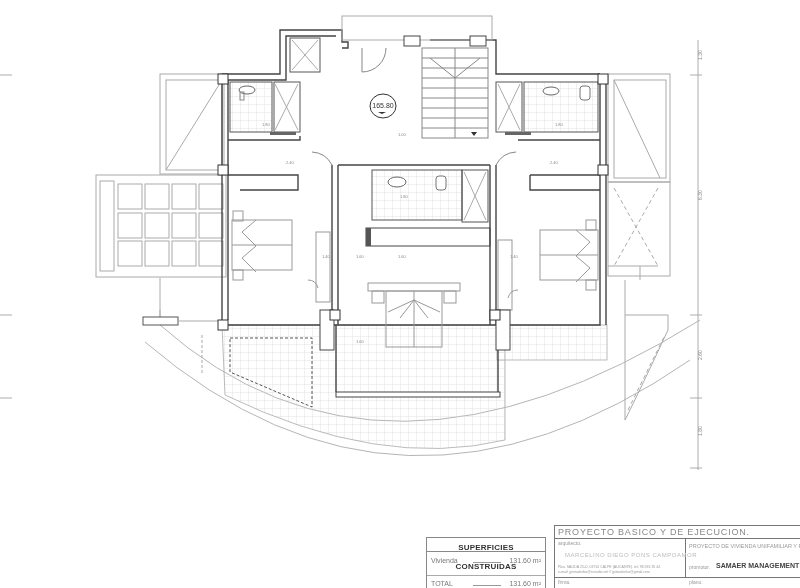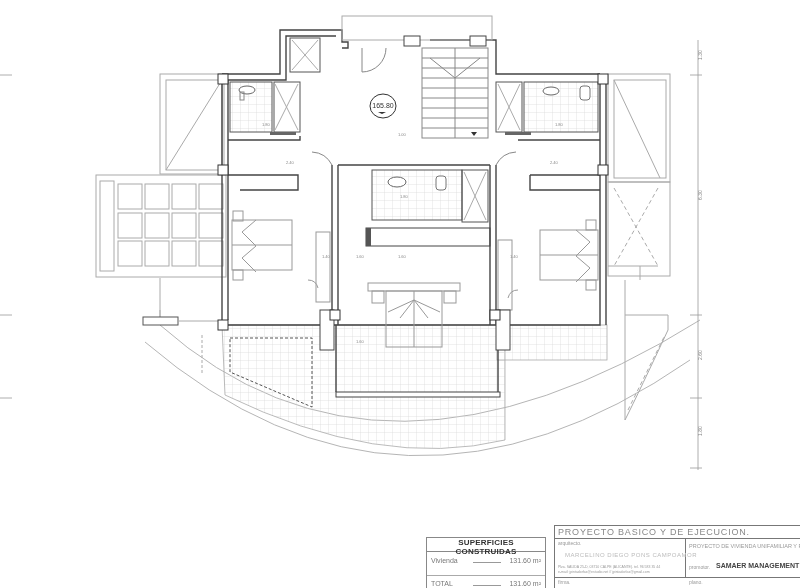--- a/index.html
+++ b/index.html
@@ -1,19 +1,19 @@
 <!DOCTYPE html>
 <html><head>
 <meta charset="utf-8">
 <style>
   html, body { margin:0; padding:0; background:#ffffff; }
   body { width:800px; height:588px; position:relative; overflow:hidden; font-family:"Liberation Sans", sans-serif; }
   #plan { position:absolute; left:0; top:0; width:800px; height:588px; }
   .sup-box { position:absolute; left:426px; top:537px; width:118px; height:50px; border:1px solid #888; background:#fff; }
-  .sup-title { position:absolute; left:0; top:0; width:118px; height:13px; border-bottom:1px solid #888; font-size:8px; font-weight:bold; color:#333; text-align:center; line-height:9px; letter-spacing:0.2px;}
+  .sup-title { position:absolute; left:0; top:0; width:118px; height:13px; border-bottom:1px solid #888; font-size:8px; font-weight:bold; color:#333; text-align:center; line-height:19px; letter-spacing:0.2px;}
   .sup-row { position:absolute; left:4px; width:110px; height:12px; font-size:7px; color:#777; line-height:12px; }
   .sup-row .lbl { position:absolute; left:0; }
   .sup-row .dash { position:absolute; left:42px; top:7px; width:28px; border-top:1px solid #999; }
   .sup-row .val { position:absolute; right:0; }
   .sup-sep { position:absolute; left:0; top:37px; width:118px; border-top:1px solid #aaa; }
   .proj { position:absolute; left:554px; top:525px; width:246px; height:63px; border:1px solid #777; border-right:none; background:#fff;}
   .proj-head { position:absolute; left:0; top:0; width:246px; height:12px; border-bottom:1px solid #777; font-size:9px; color:#888; line-height:12px; padding-left:3px; letter-spacing:0.8px;}
   .proj-left { position:absolute; left:0; top:12px; width:130px; height:39px; border-right:1px solid #777; border-bottom:1px solid #777; }
   .proj-right { position:absolute; left:131px; top:12px; width:115px; height:39px; border-bottom:1px solid #777; }
   .small { font-size:5px; color:#999; position:absolute; white-space:nowrap; }

